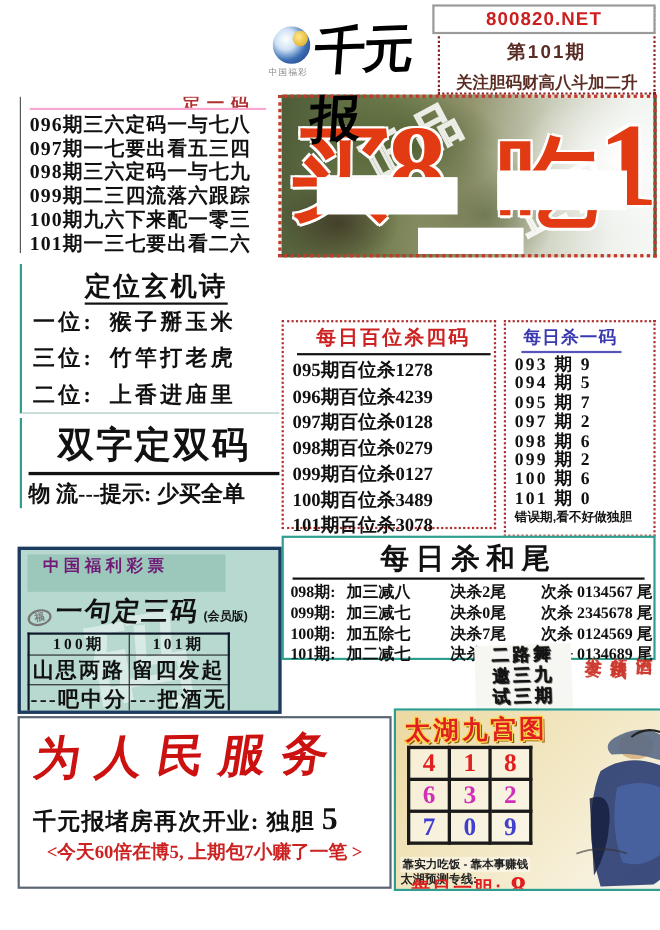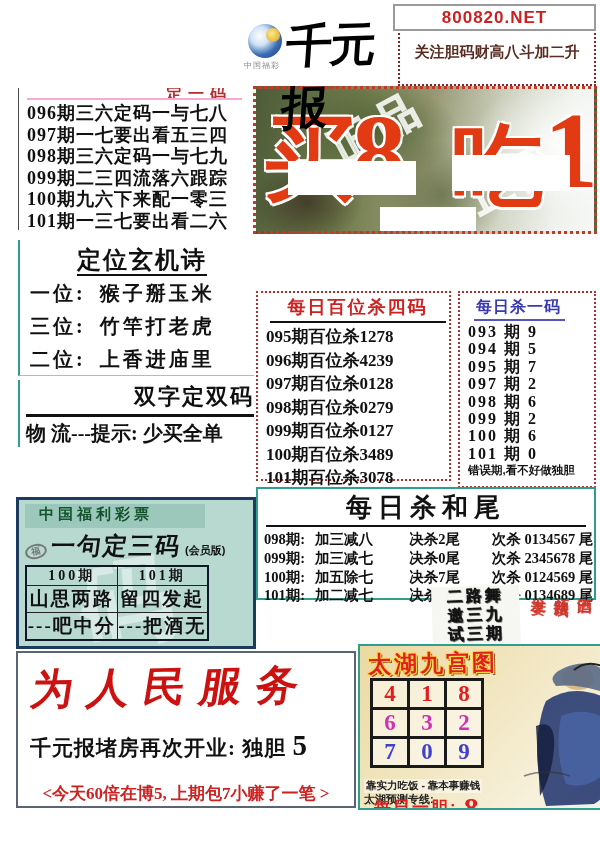--- a/index.html
+++ b/index.html
@@ -61,21 +61,21 @@
   .dingwei { left:18px; top:240px; width:236px; height:136px; border-left:2px solid #2f9e8e;
     border-bottom:1px solid #9fc4bd; padding:4px 0 0 10px; }
   .dingwei-title { text-align:center; font-size:24px; font-weight:bold; letter-spacing:2px;
     font-family:"Liberation Serif","DejaVu Serif",serif; }
   .dingwei-title span { border-bottom:2px solid #111; padding-bottom:1px; }
   .poem-line { display:flex; gap:14px; font-size:20px; font-weight:bold; line-height:31px;
     font-family:"Liberation Serif","DejaVu Serif",serif; letter-spacing:3px; margin-top:2px;}
 
   
   .shuangzi { left:18px; top:380px; width:236px; border-left:2px solid #2f9e8e; padding:2px 0 0 6px;}
-  .shuangzi-title { text-align:right; font-size:22px; font-weight:bold; letter-spacing:2px;
+  .shuangzi-title { text-align:center; font-size:33px; font-weight:bold; letter-spacing:2px;
     font-family:"Liberation Serif","DejaVu Serif",serif;}
   .shuangzi-rule { height:3px; background:#111; margin:2px 0 3px 0; width:228px;}
   .shuangzi-line { font-size:20px; font-weight:bold; font-family:"Liberation Serif","DejaVu Serif",serif;
     white-space:nowrap;}
 
   
   .baiwei { left:256px; top:291px; width:195px; height:190px; border:2px dotted #b03030;
     padding:2px 0 0 8px; background:#fff;}
   .baiwei-title { color:#cc2222; font-weight:bold; font-size:18px; text-align:center; letter-spacing:2px;}
   .baiwei-rule { height:2px; background:#111; width:176px; margin:2px auto 2px auto;}
@@ -100,22 +100,22 @@
   .shahewei-rule { height:2px; background:#111; width:320px; margin:0 auto 3px auto;}
   .sh-row { display:flex; font-size:14.5px; font-weight:bold; line-height:18.8px;
     font-family:"Liberation Serif","DejaVu Serif",serif; padding-left:6px; white-space:nowrap;}
   .sh-p { width:52px;} .sh-f { width:96px;} .sh-j { width:84px;} .sh-c { width:104px;}
 
   
   .yiju { left:16px; top:497px; width:240px; height:152px; border:3px solid #1d3a5f;
     background:#b7d9d0; padding:4px 6px; overflow:hidden; position:absolute;}
   .yiju-wm { position:absolute; left:60px; top:40px; font-size:95px; color:rgba(255,255,255,.45);
     font-family:"Liberation Serif","DejaVu Serif",serif; font-weight:bold; transform:rotate(-10deg); }
-  .yiju-brand { position:relative; background:#9cc8bc; color:#14532d; font-weight:bold; font-size:15px;
-    letter-spacing:4px; width:180px; padding:1px 4px 4px 14px; }
+  .yiju-brand { position:relative; background:#9cc8bc; color:#701a75; font-weight:bold; font-size:15px;
+    letter-spacing:4px; width:180px; padding:1px 4px 14px 14px; }
   .yiju-titlerow { position:relative; display:flex; align-items:baseline; gap:4px; margin-top:2px;}
   .yiju-seal { width:22px; height:15px; border-radius:50%; border:2px solid #777; color:#777;
     font-size:9px; display:flex; align-items:center; justify-content:center; font-weight:bold;
     transform:rotate(-12deg); flex:0 0 auto;}
   .yiju-title { font-size:24px; font-weight:bold; font-family:"Liberation Serif","DejaVu Serif",serif;
     transform:skewX(-8deg); letter-spacing:2px;}
   .yiju-sub { font-size:11px; font-weight:bold;}
   .yiju-table { position:relative; margin-top:3px; border:2px solid #0f172a; width:184px; border-collapse:collapse;}
   .yiju-table td { border:1.5px solid #222; width:50%; text-align:center; font-weight:bold;
     font-family:"Liberation Serif","DejaVu Serif",serif; background:transparent;}
@@ -134,21 +134,21 @@
 
   
   .serve { left:16px; top:651px; width:340px; height:157px; border:2px solid #5a6472; background:#fff;
     overflow:hidden; padding-top:6px;}
   .serve-callig { position:relative; color:#cc1111; font-size:42px; font-weight:bold;
     font-family:"Liberation Serif","DejaVu Serif",serif; transform:skewX(-10deg) rotate(-1deg);
     letter-spacing:14px; padding-left:14px; white-space:nowrap;}
   .serve-line1 { position:relative; margin-top:14px; padding-left:12px; font-size:21px; font-weight:bold;
     font-family:"Liberation Serif","DejaVu Serif",serif; letter-spacing:1px; white-space:nowrap;}
   .serve-line1 b { font-size:29px; }
-  .serve-line2 { position:relative; margin-top:20px; text-align:center; color:#cc2222; font-size:17px;
+  .serve-line2 { position:relative; margin-top:1px; text-align:center; color:#cc2222; font-size:17px;
     font-weight:bold; font-family:"Liberation Serif","DejaVu Serif",serif; white-space:nowrap;}
 
   
   .taihu { left:358px; top:644px; width:266px; height:166px; border:2px solid #2f9e8e; overflow:hidden;
     background:linear-gradient(135deg,#ecd9a2 0%,#f2e7c2 45%,#f7f0da 75%,#eef3ee 100%);}
   .taihu-title { position:absolute; left:8px; top:2px; font-size:23px; font-weight:bold; color:#e02020;
     letter-spacing:3px; transform:rotate(-1deg);
     text-shadow:-1px -1px 0 #ffd84d, 1px -1px 0 #ffd84d, -1px 1px 0 #ffd84d, 1px 1px 0 #ffd84d, 2px 2px 0 #8a5a10;}
   .taihu-grid { position:absolute; left:10px; top:32px; border-collapse:collapse;}
   .taihu-grid td { width:37px; height:29px; border:3px solid #1a1a1a; text-align:center;
@@ -168,20 +168,21 @@
 </head>
 <body>
 
 <div class="abs site-badge">800820.NET</div>
 
 <div class="abs logo"></div>
 <div class="abs logo-caption">中国福彩</div>
 <div class="abs paper-name">千元报</div>
 
 <div class="abs issue-box">
+  <div class="issue-no">第101期</div>
   <div class="issue-slogan">关注胆码财高八斗加二升</div>
 </div>
 
 <div class="abs history">
   <div class="clip-title">
     <span>定一码</span>
   </div>
   <div class="history-rows">
     <div>096期三六定码一与七八</div>
     <div>097期一七要出看五三四</div>

